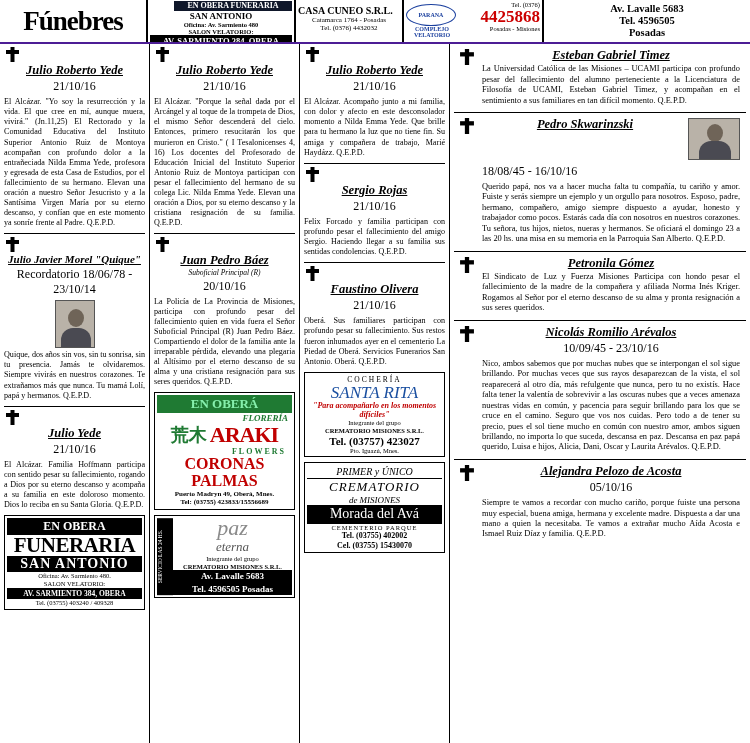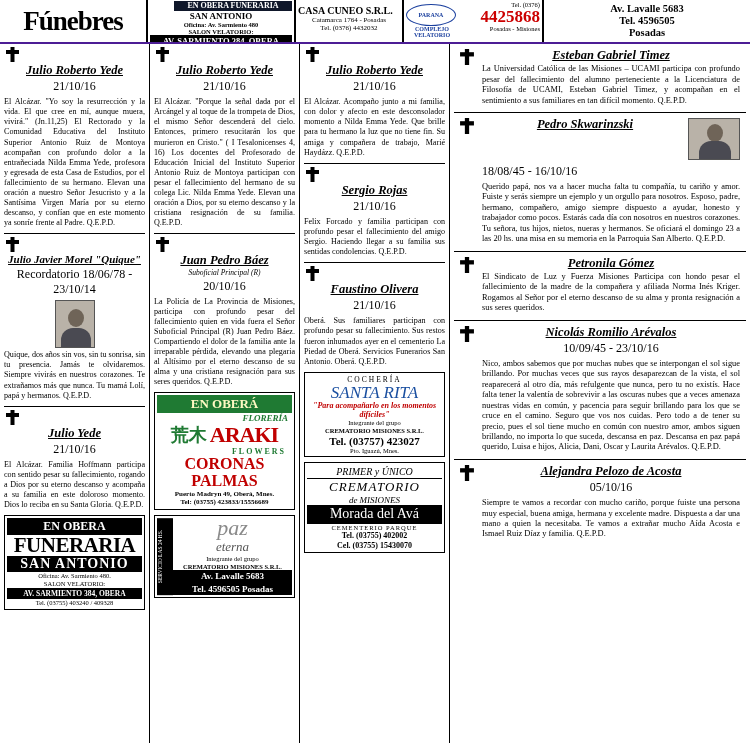--- a/index.html
+++ b/index.html
@@ -82,21 +82,21 @@
   
   .ad { border:1.5px solid #000; margin:5px 0; padding:2px; overflow:hidden; }
   .ad-center { text-align:center; }
 
   .ad-obera-hdr { background:#000; color:#fff; font-weight:bold; font-size:12px; text-align:center; padding:1px 0; }
   .ad-fun { font-size:21px; font-weight:bold; text-align:center; line-height:1; letter-spacing:-0.5px; }
   .ad-san { background:#000; color:#fff; font-size:14px; font-weight:bold; text-align:center; letter-spacing:1px; }
   .ad-small { font-size:6.5px; text-align:center; line-height:1.25; }
   .ad-blkline { background:#000; color:#fff; font-size:7.5px; font-weight:bold; text-align:center; padding:1px 0; }
 
-  .araki-top { background:#1f7a33; color:#fef9c3; font-weight:bold; font-size:13px; text-align:center; padding:1px 0; }
+  .araki-top { background:#1f7a33; color:#86efac; font-weight:bold; font-size:13px; text-align:center; padding:1px 0; }
   .araki-flor { text-align:right; font-size:9px; font-style:italic; color:#1f7a33; font-weight:bold; padding-right:4px; }
   .araki-row { display:flex; align-items:center; justify-content:center; gap:3px; }
   .araki-kanji { font-size:18px; font-weight:bold; color:#1f7a33; }
   .araki-word { font-size:22px; font-weight:bold; color:#c00000; letter-spacing:-1px; line-height:1; }
   .araki-flw { font-size:8px; color:#1f7a33; font-weight:bold; text-align:right; padding-right:6px; letter-spacing:2px; }
   .coronas { text-align:center; font-size:16px; font-weight:bold; color:#c00000; line-height:1.05; }
   .araki-addr { font-size:7px; text-align:center; font-weight:bold; line-height:1.2; }
 
   .paz-box { display:flex; }
   .paz-side { width:16px; background:#000; color:#fff; font-size:5.5px; writing-mode:vertical-rl; transform:rotate(180deg); text-align:center; padding:2px 0; }

